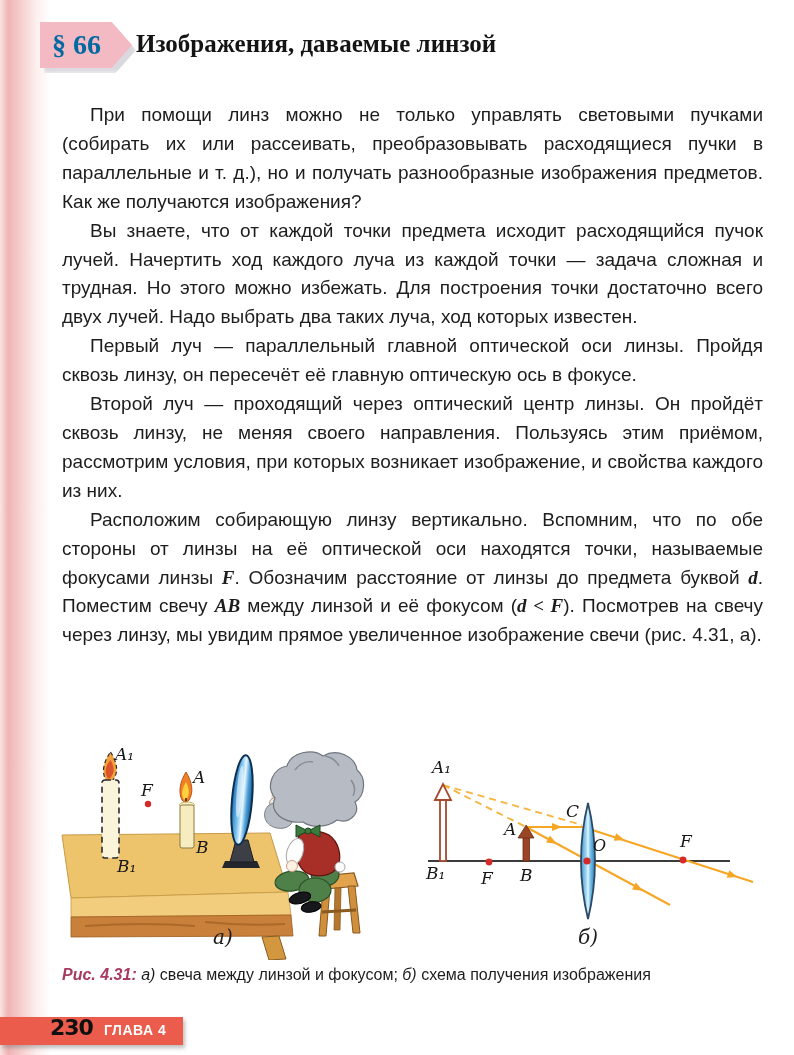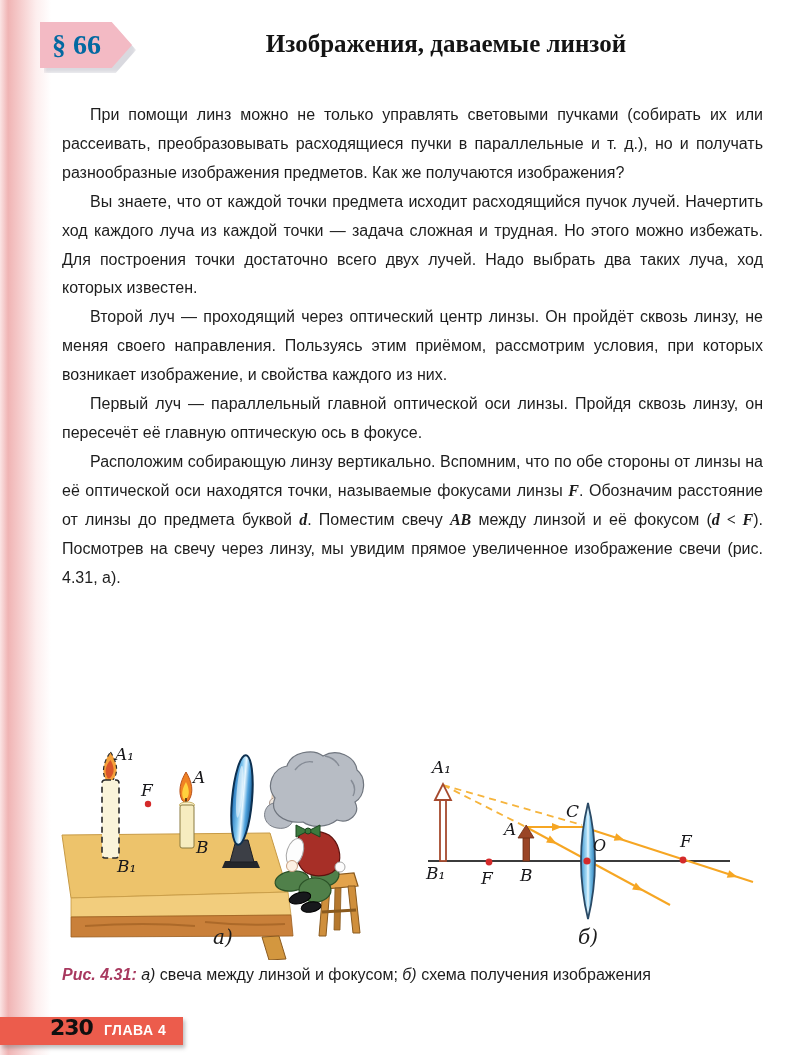--- a/index.html
+++ b/index.html
@@ -23,26 +23,26 @@
     padding-left:12px;
     font-family:"Liberation Serif", serif; font-weight:700; font-size:28px; color:#0369a1;
   }
   .badge-shadow {
     position:absolute; left:44px; top:27px; width:92px; height:46px;
     background:rgba(120,120,140,.28); filter:blur(2px);
     clip-path:polygon(0 0, 78% 0, 100% 50%, 78% 100%, 0 100%);
   }
   .title {
     position:absolute; left:136px; top:30px; width:620px;
-    font-family:"Liberation Serif", serif; font-weight:700; font-size:25px; color:#141414;text-align:center;
+    font-family:"Liberation Serif", serif; font-weight:700; font-size:25px; color:#141414;
   }
   
   .content {
     position:absolute; left:62px; top:101px; width:701px;
-    font-size:16px; line-height:28.9px; color:#1d1d1d;
+    font-size:19px; line-height:28.9px; color:#1d1d1d;
     text-align:justify;
   }
   .para { text-indent:28px; }
   .math { font-family:"Liberation Serif", serif; font-style:italic; font-weight:700; white-space:nowrap; }
   .emph { }
   
   .fig { position:absolute; }
   .fig svg { display:block; }
   .fig-sub {
     position:absolute; font-style:italic; font-size:20px; color:#1c1c1c;
@@ -79,22 +79,22 @@
 
   <div class="badge-shadow"></div>
   <div class="badge">
     <span>§ 66</span>
   </div>
   <div class="title">Изображения, даваемые линзой</div>
 
   <div class="content">
     <p class="para"><span>При помощи линз можно не только управлять световыми пучками (собирать их или рассеивать, преобразовывать расходящиеся пучки в параллельные и т. д.), но и получать разнообразные изображения предметов. Как же получаются изображения?</span></p>
     <p class="para"><span>Вы знаете, что от каждой точки предмета исходит расходящийся пучок лучей. Начертить ход каждого луча из каждой точки — задача сложная и трудная. Но этого можно избежать. Для построения точки достаточно всего двух лучей. Надо выбрать два таких луча, ход которых известен.</span></p>
+    <p class="para"><span>Первый луч — параллельный главной оптической оси линзы. Пройдя сквозь линзу, он пересечёт её главную оптическую ось в фокусе.</span></p>
     <p class="para"><span>Второй луч — проходящий через оптический центр линзы. Он пройдёт сквозь линзу, не меняя своего направления. Пользуясь этим приёмом, рассмотрим условия, при которых возникает изображение, и свойства каждого из них.</span></p>
-    <p class="para"><span>Первый луч — параллельный главной оптической оси линзы. Пройдя сквозь линзу, он пересечёт её главную оптическую ось в фокусе.</span></p>
     <p class="para"><span>Расположим собирающую линзу вертикально. Вспомним, что по обе стороны от линзы на её оптической оси находятся точки, называемые фокусами линзы </span><span class="math">F</span><span>. Обозначим расстояние от линзы до предмета буквой </span><span class="math">d</span><span>. Поместим свечу </span><span class="math">AB</span><span> между линзой и её фокусом (</span><span class="math">d &lt; F</span><span>). Посмотрев на свечу через линзу, мы увидим </span><span class="emph">прямое увеличенное</span><span> изображение свечи (рис. 4.31, </span><span class="emph">а</span><span>).</span></p>
   </div>
 
   <div class="fig" style="left:55px; top:740px;">
     <svg width="345" height="220" viewBox="0 0 345 220">
       <defs>
         <linearGradient id="lensA" x1="0" y1="0" x2="1" y2="0">
           <stop offset="0" stop-color="#1c6fb8"></stop>
             <stop offset="0.35" stop-color="#7cc4ee"></stop>
           <stop offset="0.55" stop-color="#eaf8ff"></stop>

